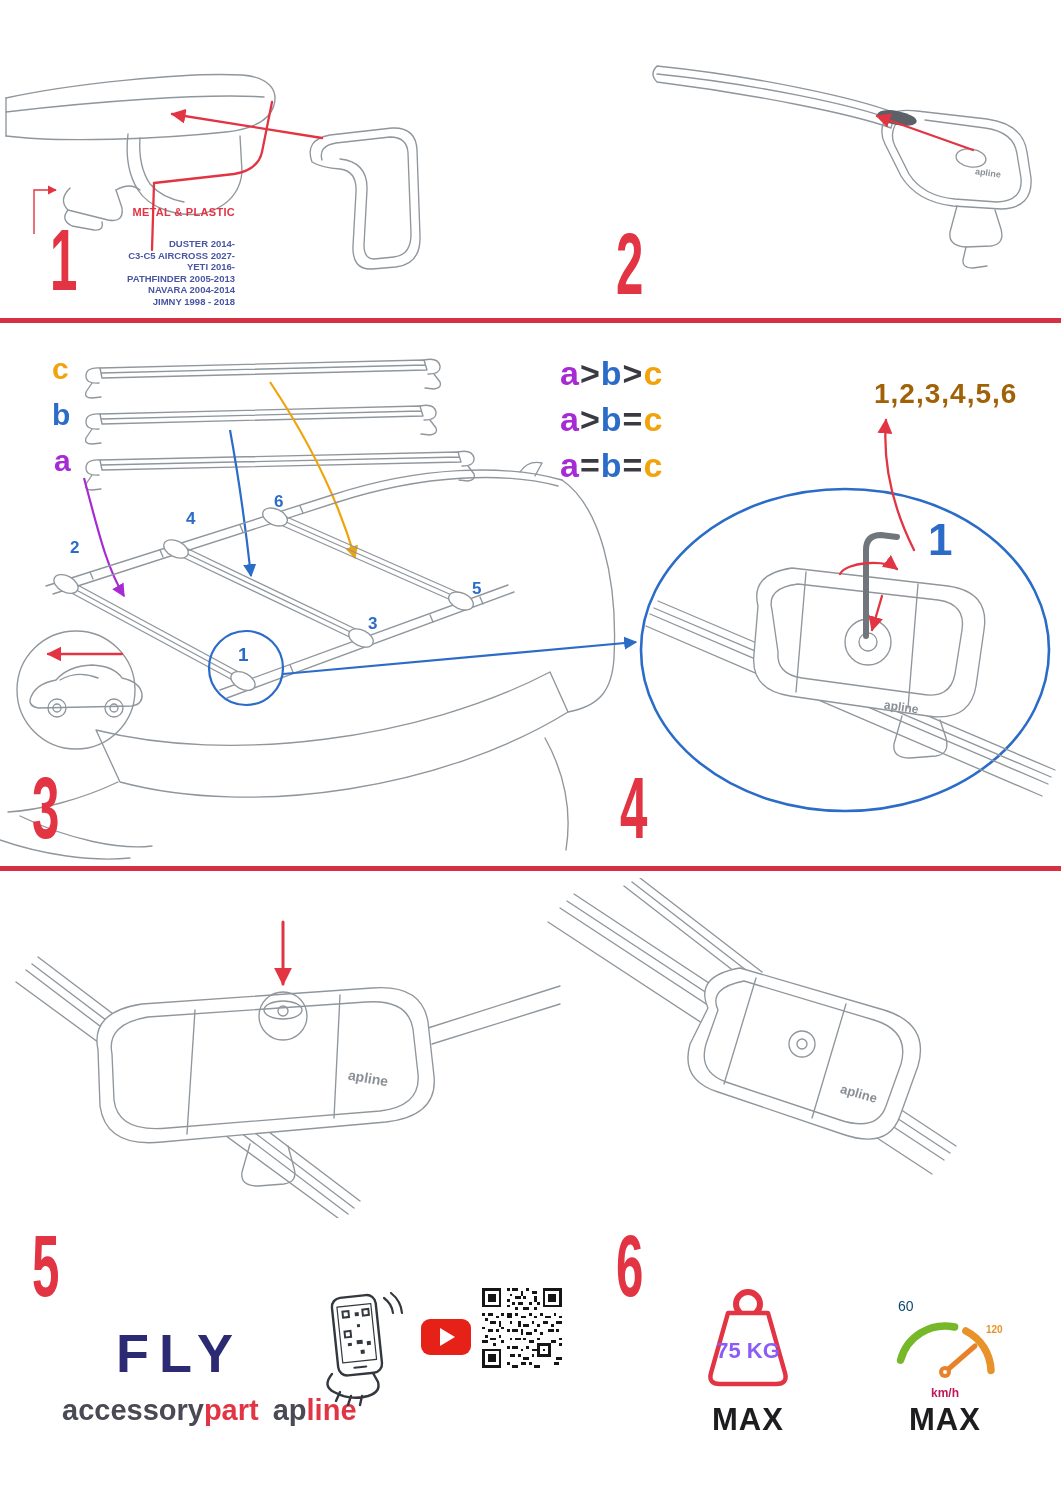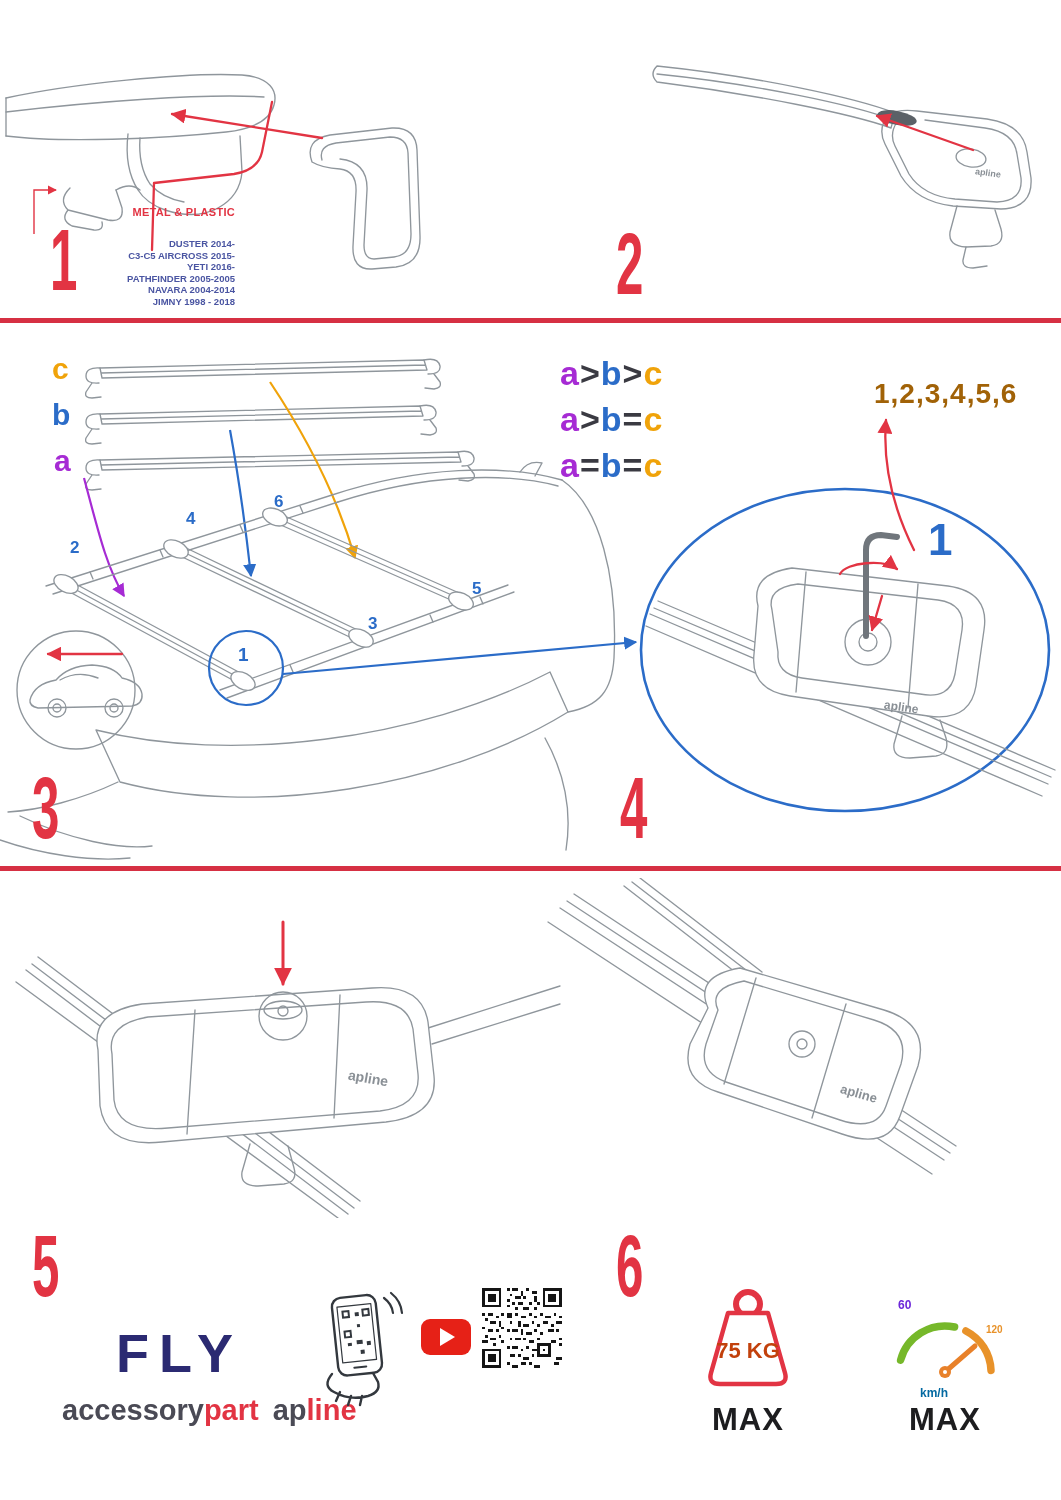--- a/index.html
+++ b/index.html
@@ -16,25 +16,25 @@
   .barletter{font-size:30px;font-weight:700}
   .legend{font-size:34px;font-weight:700;letter-spacing:1px}
   .la{color:#a62bd4}.lb{color:#2b6cc8}.lc{color:#f0a30a}.lo{color:#3a3a42}
   .posnum{position:absolute;color:#2b6cc8;font-weight:700;font-size:17px}
   .seq{color:#a16207;font-size:28px;font-weight:600;letter-spacing:1px}
   .big1{color:#2b6cc8;font-size:44px;font-weight:700}
   .apl{position:absolute;color:#8a9096;font-weight:700}
   .fly{color:#2b2a72;font-size:54px;font-weight:700;letter-spacing:10px}
   .brandline{font-size:29px;font-weight:600}
   .bdark{color:#4a4a55}.bred{color:#e23443}
-  .kg{color:#c2410c;font-size:22px;font-weight:700;text-align:center;width:100px}
+  .kg{color:#8b5cf6;font-size:22px;font-weight:700;text-align:center;width:100px}
   .max{color:#1d1d1f;font-size:31px;font-weight:700;text-align:center;width:100px;letter-spacing:1px}
-  .glow{color:#6d28d9;font-size:12px;font-weight:700}
+  .glow{color:#0c4a6e;font-size:14px;font-weight:400}
   .ghigh{color:#e8922a;font-size:10px;font-weight:700}
-  .kmh{color:#0369a1;font-size:12px;font-weight:600;text-align:left;width:50px}
+  .kmh{color:#be185d;font-size:12px;font-weight:600;text-align:center;width:50px}
   .sk{stroke:#8f969c;stroke-width:1.35;fill:none;stroke-linecap:round;stroke-linejoin:round}
   .skf{stroke:#8f969c;stroke-width:1.35;fill:#fff;stroke-linecap:round;stroke-linejoin:round}
   .red2{stroke:#e23443;stroke-width:2.3;fill:none;stroke-linecap:round;stroke-linejoin:round}
   .red3{stroke:#e23443;stroke-width:3;fill:none;stroke-linecap:round}
   .red1{stroke:#e23443;stroke-width:1.4;fill:none}
   .blu{stroke:#2b6cc8;fill:none}
 </style>
 </head>
 <body>
 
@@ -61,23 +61,23 @@
       <path d="M322,120 Q318,106 336,103 L390,97 Q407,97 408,113 L411,194 Q411,215 394,217 L374,219 Q364,219 364,205 L367,150 Q368,122 340,119"></path>
     </g>
     <path class="red2" d="M322,98 L172,74" marker-end="url(#ar1)"></path>
     <path class="red2" d="M272,62 L262,112 Q258,130 234,134 L154,143 L152,210"></path>
     <path class="red1" d="M34,194 L34,150 L56,150" marker-end="url(#ar1)"></path>
   </svg>
 
   <div class="ov material" style="left:50px;top:206px">METAL &amp; PLASTIC</div>
   <div class="ov models" style="left:50px;top:238px">
     <div>DUSTER 2014-</div>
-    <div>C3-C5 AIRCROSS 2015-</div>
+    <div>C3-C5 AIRCROSS 2027-</div>
     <div>YETI 2016-</div>
-    <div>PATHFINDER 2005-2005</div>
+    <div>PATHFINDER 2005-2013</div>
     <div>NAVARA 2004-2014</div>
     <div>JIMNY 1998 - 2018</div>
   </div>
 
   <svg class="abs" style="left:635px;top:50px" width="426" height="235" viewBox="0 0 426 235">
     <defs>
       <marker id="ar2" viewBox="0 0 10 10" refX="9" refY="5" markerWidth="6.5" markerHeight="6.5" orient="auto-start-reverse">
         <path d="M0,0 L10,5 L0,10 z" fill="#e23443"></path>
       </marker>
     </defs>

